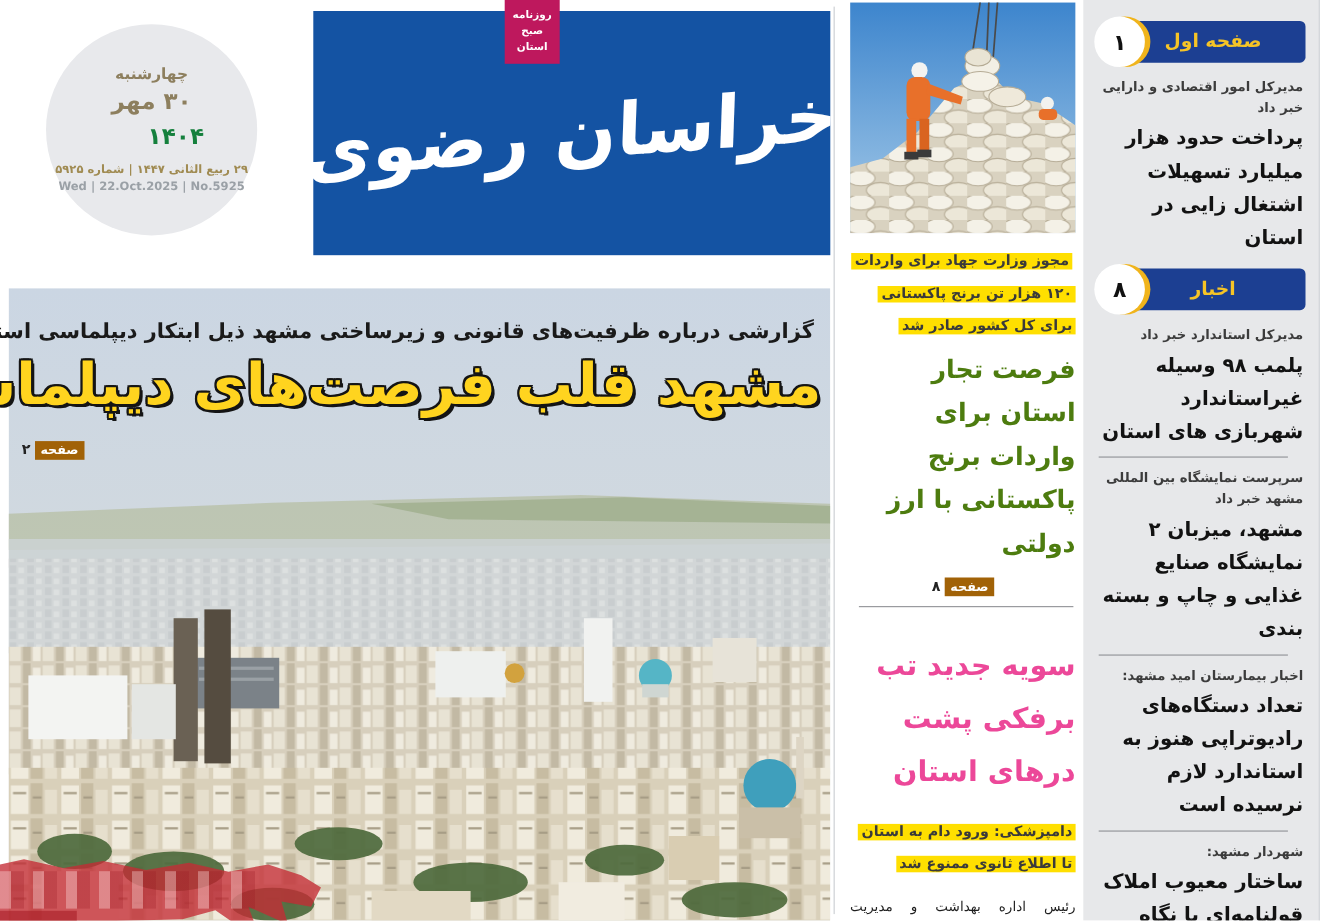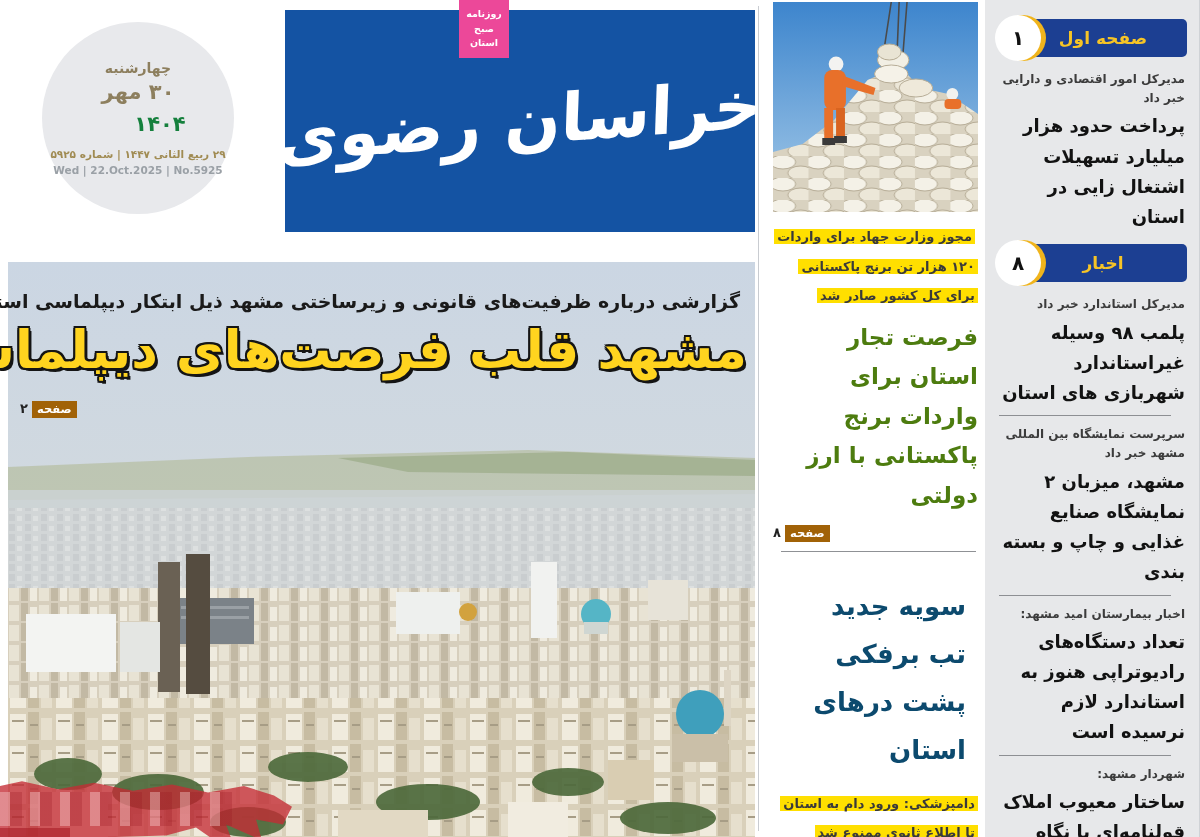--- a/index.html
+++ b/index.html
@@ -11,21 +11,21 @@
     background:#e8e9ec;display:flex;flex-direction:column;align-items:center;justify-content:center;text-align:center;}
   .date-weekday{font-size:14px;color:#8d7f5e;font-weight:600;margin-bottom:4px;}
   .date-day{font-size:21px;color:#8d7f5e;font-weight:700;margin-bottom:8px;}
   .date-year{font-size:21px;color:#15803d;font-weight:700;margin-bottom:12px;margin-left:44px;}
   .date-hijri{font-size:10.5px;color:#a08b52;font-weight:600;margin-bottom:4px;}
   .date-greg{font-size:10.5px;color:#9aa0a6;direction:ltr;font-weight:600;}
 
   .logo-box{position:absolute;left:285px;top:10px;width:470px;height:222px;background:#1453a3;}
   .logo-title{position:absolute;inset:0;display:flex;align-items:center;justify-content:center;
     color:#ffffff;font-size:66px;font-weight:800;transform:rotate(-4deg) skewX(-6deg);white-space:nowrap;letter-spacing:-2px;}
-  .tagline-badge{position:absolute;left:459px;top:0;width:50px;height:58px;background:#ec4899;z-index:3;
+  .tagline-badge{position:absolute;left:459px;top:0;width:50px;height:58px;background:#be185d;z-index:3;
     color:#ffffff;font-size:9.5px;font-weight:700;text-align:center;line-height:1.55;padding-top:7px;box-sizing:border-box;}
 
   
   .city-photo{position:absolute;left:8px;top:262px;width:747px;height:575px;}
   .lead-kicker{position:absolute;top:290px;right:460px;z-index:4;font-size:19px;font-weight:700;color:#1a1a1a;white-space:nowrap;}
   .lead-headline{position:absolute;top:320px;right:453px;z-index:4;font-size:52px;font-weight:800;white-space:nowrap;
     color:#ffd41f;letter-spacing:-1px;
     text-shadow:2px 0 0 #151515,-2px 0 0 #151515,0 2px 0 #151515,0 -2px 0 #151515,
       1.7px 1.7px 0 #151515,-1.7px 1.7px 0 #151515,1.7px -1.7px 0 #151515,-1.7px -1.7px 0 #151515,3px 3px 0 #151515;}
   .pb{display:inline-block;white-space:nowrap;}
@@ -43,23 +43,23 @@
   .vdivider{position:absolute;left:758px;top:6px;width:1px;height:825px;background:#c9ccd1;}
 
   
   .mid-col{position:absolute;left:763px;top:2px;width:222px;height:837px;box-sizing:border-box;
     padding:0 7px 6px 10px;overflow:hidden;}
   .sack-photo{width:205px;height:210px;margin-bottom:9px;}
   .highlight-wrap{text-align:right;line-height:1.85;}
   .highlight{display:inline;background:#ffdf00;color:#3a3a3a;font-size:13px;font-weight:700;
     padding:0 3px;box-decoration-break:clone;-webkit-box-decoration-break:clone;}
   .mid-h1{margin:8px 0 6px;font-size:23px;line-height:1.72;font-weight:800;color:#4d7c0f;text-align:right;}
-  .mid-badge{text-align:left;margin:0 0 6px;}
+  .mid-badge{text-align:center;margin:0 0 6px;}
   .mid-div{border:none;border-top:1px solid #8f9195;margin:10px 2px 30px 8px;}
-  .mid-h2{margin:0 12px 14px;font-size:26px;line-height:1.85;font-weight:800;color:#0c4a6e;text-align:right;}
+  .mid-h2{margin:0 0 14px;font-size:26px;line-height:1.85;font-weight:800;color:#ec4899;text-align:right;}
   .story-body{margin:14px 0 10px;font-size:12.3px;line-height:1.95;color:#1f1f1f;text-align:justify;}
 
   
   .sidebar{position:absolute;left:985px;top:0;width:215px;height:837px;background:#e7e8ea;
     border-right:1px solid #cfd2d6;box-sizing:border-box;padding:14px 12px 8px 10px;overflow:hidden;}
   .sec-header{position:relative;height:48px;margin:0 0 8px;}
   .sec-bar{position:absolute;right:0;left:24px;top:5px;height:38px;background:#1c3f92;border-radius:5px;
     display:flex;align-items:center;justify-content:center;color:#f6c426;font-size:17px;font-weight:800;}
   .sec-circle{position:absolute;left:0;top:1px;width:46px;height:46px;border-radius:50%;background:#ffffff;
     box-shadow:5px 0 0 #f0b41c;z-index:2;display:flex;align-items:center;justify-content:center;

